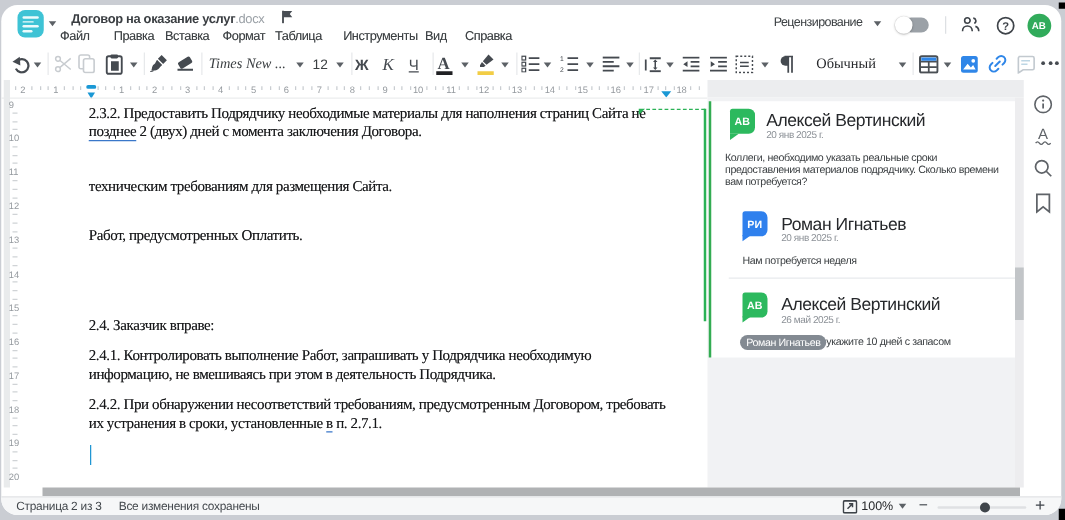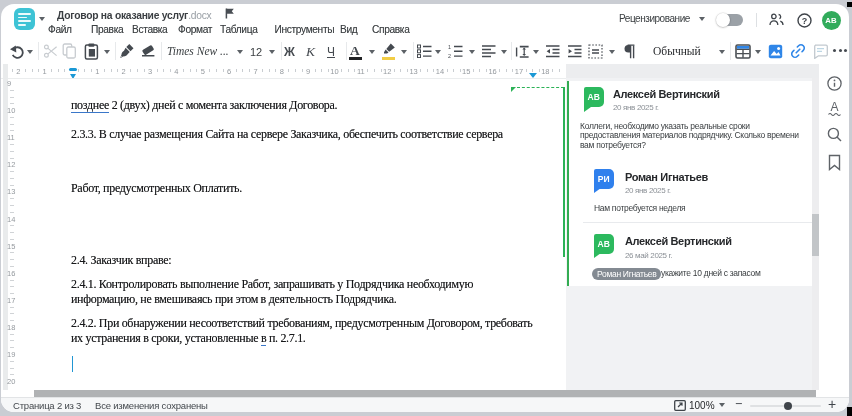--- a/index.html
+++ b/index.html
@@ -11,21 +11,21 @@
 .abs{position:absolute;}
 .ic{position:absolute;}
 .sep2{position:absolute;top:42px;height:18px;width:1px;background:#e7e9eb;}
 .car{position:absolute;width:0;height:0;border-left:3.4px solid transparent;border-right:3.4px solid transparent;border-top:4px solid #5c6166;}
 .mnu{position:absolute;top:23.5px;font-size:10.2px;letter-spacing:-0.35px;color:#3c4043;text-shadow:0 0 0.4px rgba(60,64,67,.45);}
 .tick{position:absolute;width:1px;height:3px;background:#c9cdd1;top:69px;}
 .rnum{position:absolute;top:66.5px;font-size:7.5px;color:#94999e;transform:translateX(-50%);}
 .vtick{position:absolute;width:4px;height:1px;background:#d0d3d6;left:10px;}
 .vnum{position:absolute;left:7px;font-size:7.5px;color:#94999e;}
 .dline{position:absolute;left:71px;font-family:"Liberation Serif",serif;font-size:12px;letter-spacing:-0.31px;color:#17181a;white-space:pre;text-shadow:0 0 0.5px rgba(23,24,26,.55);}
-.cmt-name{position:absolute;font-size:11px;font-weight:bold;letter-spacing:-0.35px;color:#26282b;}
+.cmt-name{position:absolute;font-size:14px;font-weight:normal;letter-spacing:-0.35px;color:#26282b;}
 .cmt-date{position:absolute;font-size:8px;letter-spacing:-0.35px;color:#8b9096;}
 .cmt-body{position:absolute;font-size:8.5px;letter-spacing:-0.3px;color:#3c4043;line-height:9.7px;white-space:pre;}
 .bub{position:absolute;width:20.5px;height:20px;border-radius:2px 5px 5px 0;color:#fff;font-size:8.5px;font-weight:bold;text-align:center;line-height:20px;}
 .bub:after{content:"";position:absolute;left:0px;bottom:-4.5px;width:0;height:0;border-top:5px solid;border-right:7px solid transparent;border-top-color:inherit;}
 </style></head><body>
 <div id="blk1"></div>
 <div id="blk2"></div>
 <div id="win">
     <div id="content">
 
@@ -345,22 +345,23 @@
 <div class="vtick" style="top:320.1px;"></div>
 <div class="vnum" style="top:322.9px;">18</div>
 <div class="vtick" style="top:333.7px;"></div>
 <div class="vtick" style="top:340.4px;"></div>
 <div class="vtick" style="top:347.2px;"></div>
 <div class="vnum" style="top:350.0px;">19</div>
 <div class="vtick" style="top:360.8px;"></div>
 <div class="vtick" style="top:367.6px;"></div>
 <div class="vtick" style="top:374.3px;"></div>
 <div class="vnum" style="top:377.1px;">20</div>
+<div class="dline" style="top:82.5px;">2.3.2. Предоставить Подрядчику необходимые материалы для наполнения страниц Сайта не</div>
 <div class="dline" style="top:97.5px;"><span style="border-bottom:1px solid #3a77c9;">позднее</span> 2 (двух) дней с момента заключения Договора.</div>
-<div class="dline" style="top:126.5px;">2.3.3. В случае размещения Сайта на сервере Заказчика, обеспечить соответствие сервера</div>
+<div class="dline" style="top:141.5px;">техническим требованиям для размещения Сайта.</div>
 <div class="dline" style="top:180.5px;">Работ, предусмотренных Оплатить.</div>
 <div class="dline" style="top:252.5px;">2.4. Заказчик вправе:</div>
 <div class="dline" style="top:276.5px;">2.4.1. Контролировать выполнение Работ, запрашивать у Подрядчика необходимую</div>
 <div class="dline" style="top:291.5px;">информацию, не вмешиваясь при этом в деятельность Подрядчика.</div>
 <div class="dline" style="top:315.5px;">2.4.2. При обнаружении несоответствий требованиям, предусмотренным Договором, требовать</div>
 <div class="dline" style="top:330.5px;">их устранения в сроки, установленные <span style="border-bottom:1px solid #3a77c9;">в</span> п. 2.7.1.</div>
 
 <div class="abs" style="left:71.5px;top:356px;width:1.6px;height:16px;background:#2196d3;"></div>
 <div class="abs" style="left:510.5px;top:87px;width:0;height:0;border-right:5px solid transparent;border-top:5.5px solid #2bb256;"></div>
 <div class="abs" style="left:517px;top:87px;width:47px;height:0;border-top:1.5px dashed #2bb256;"></div>

